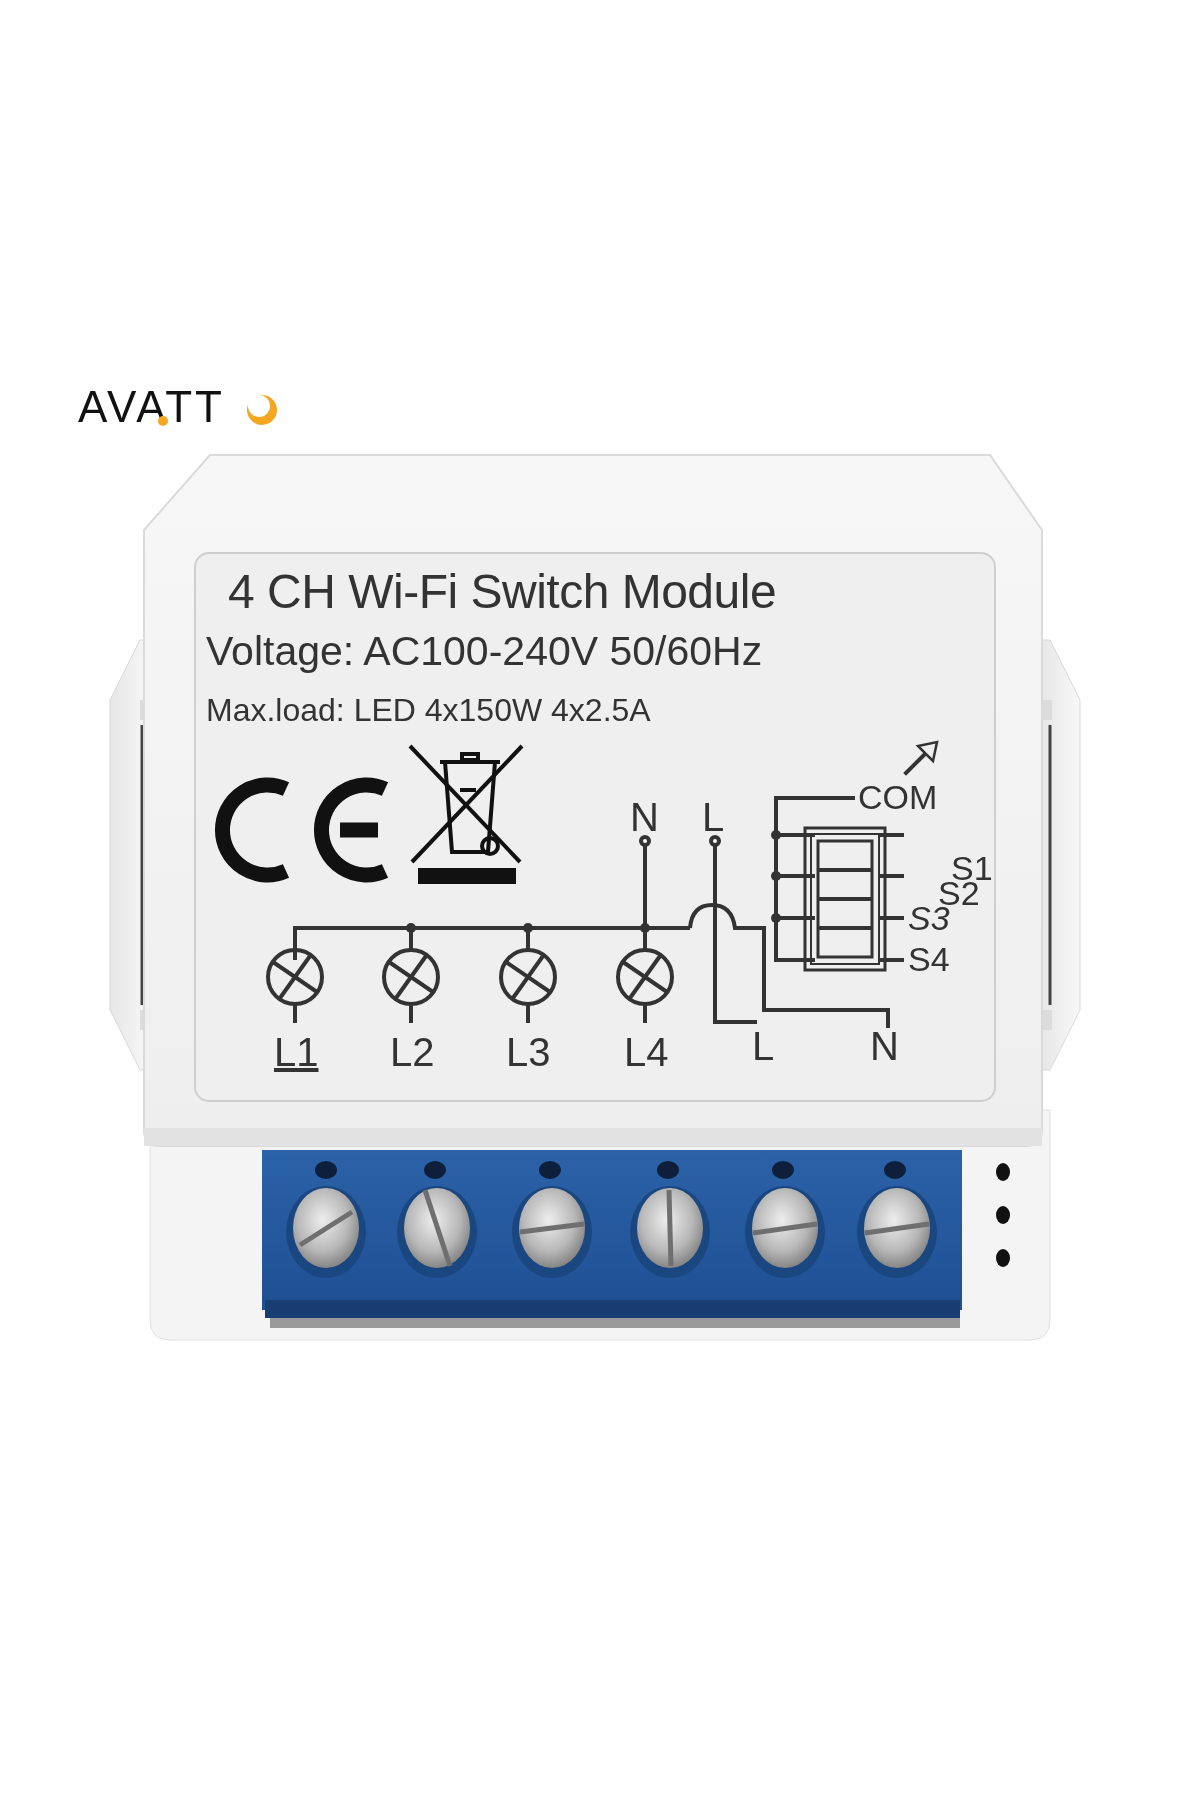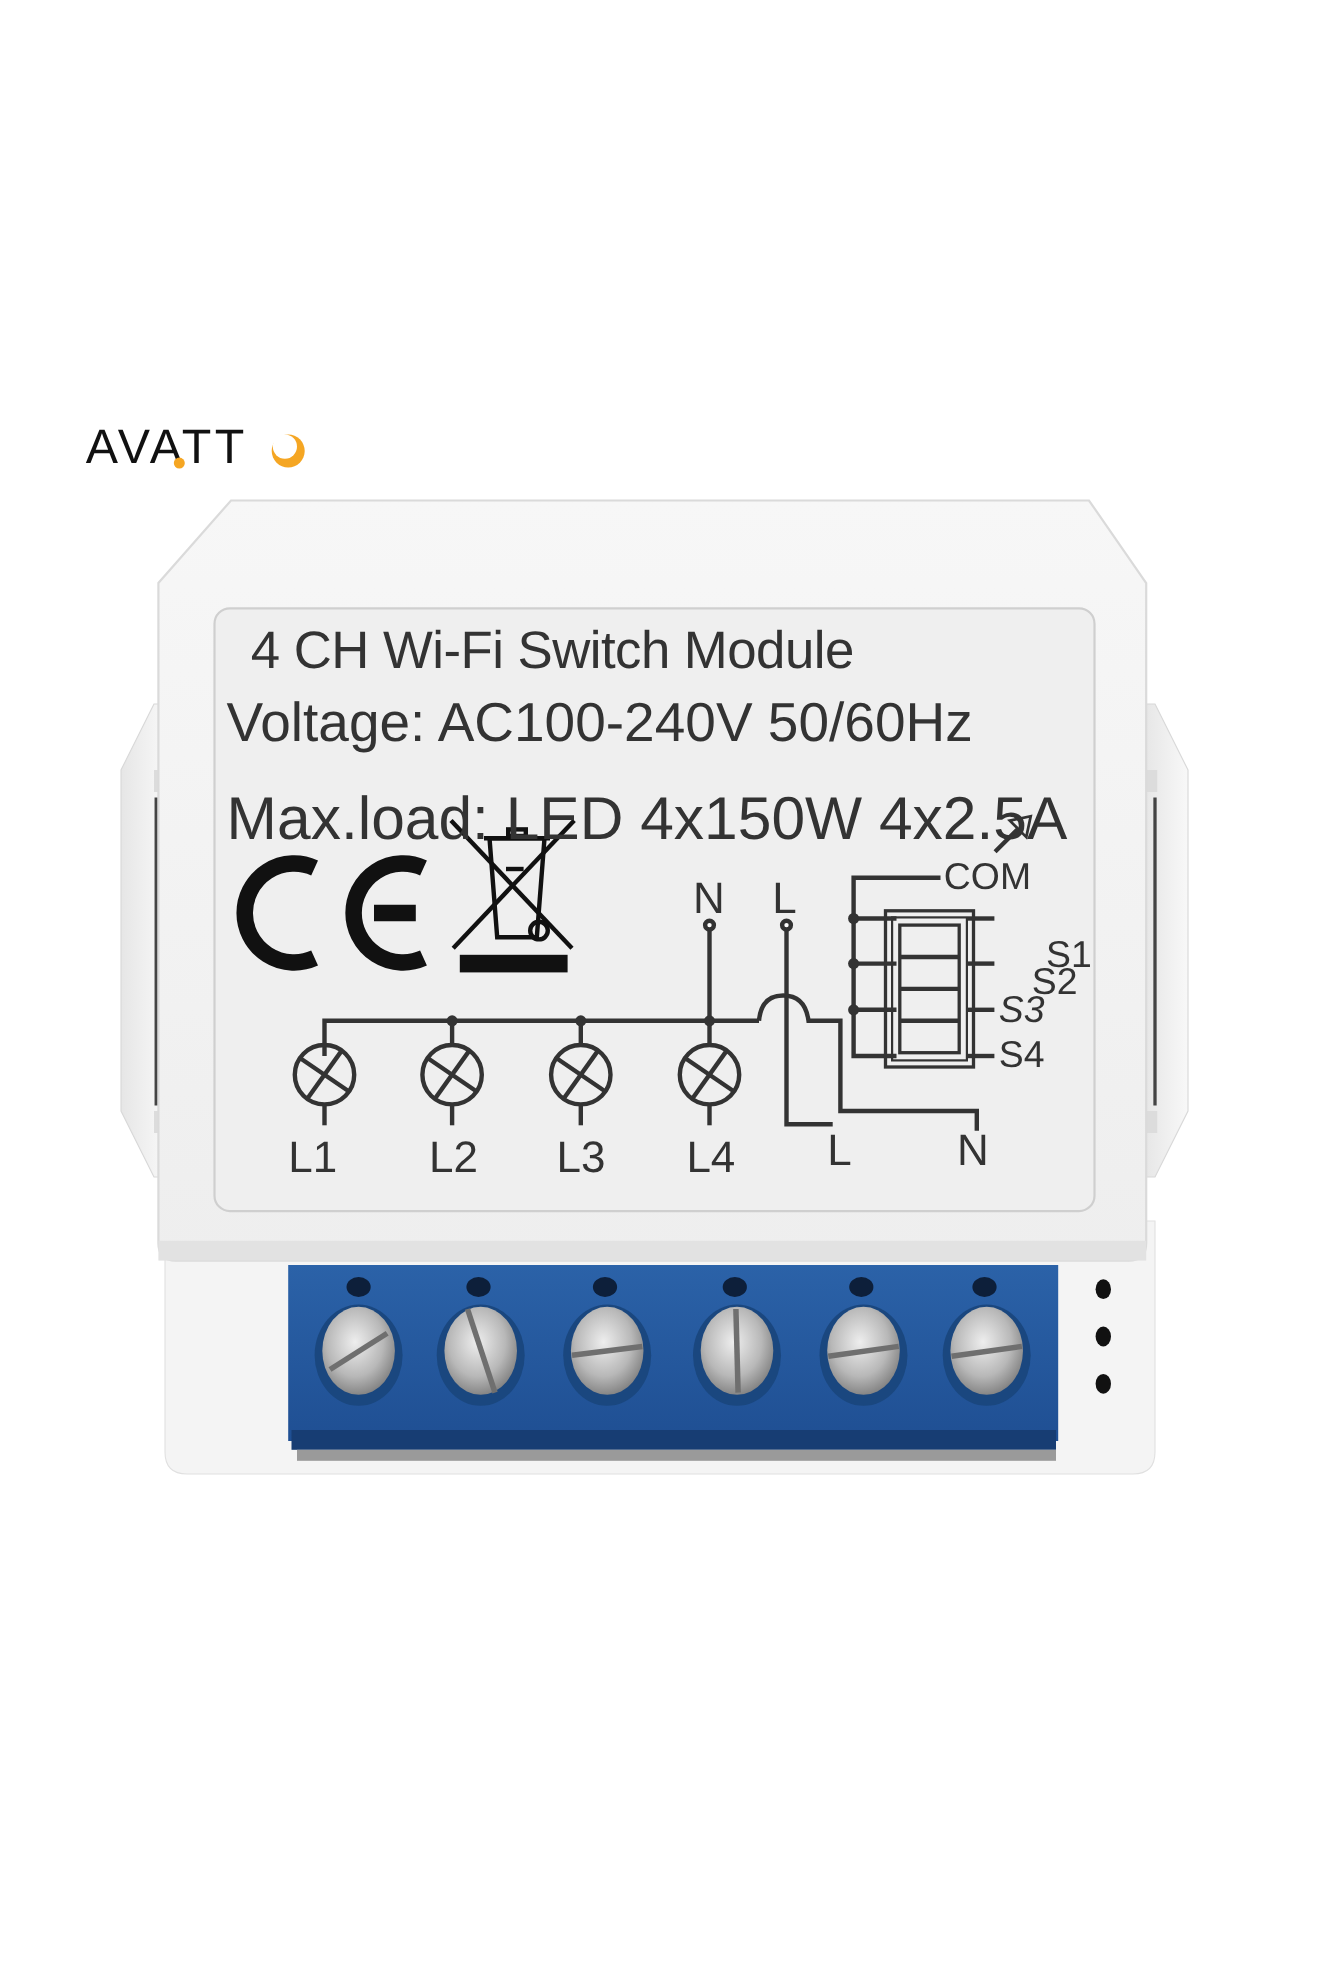--- a/index.html
+++ b/index.html
@@ -16,22 +16,22 @@
       font-weight: 400;
     }
     .logo-text { line-height: 1; }
 
     .device { position: absolute; left: 0; top: 0; width: 1200px; height: 1800px; }
     .label-text {
       position: absolute; color: #333333; white-space: nowrap;
       font-family: "Liberation Sans", sans-serif;
     }
     .title { left: 228px; top: 564px; font-size: 48px; font-weight: 400; letter-spacing: -0.5px; }
-    .spec1 { left: 206px; top: 628px; font-size: 50px; }
-    .spec2 { left: 206px; top: 712px; font-size: 55px; }
+    .spec1 { left: 206px; top: 628px; font-size: 41px; }
+    .spec2 { left: 206px; top: 692px; font-size: 32px; }
     .diag-label { position: absolute; color: #333; font-size: 40px; font-family: "Liberation Sans", sans-serif; }
     .sw-label { position: absolute; color: #333; font-size: 34px; font-family: "Liberation Sans", sans-serif; }
   </style>
 </head>
 <body>
 
 <div class="logo">
   <span class="logo-text">AVATT</span>
 </div>
 
@@ -222,21 +222,21 @@
   </g>
 </svg>
 
 <div class="label-text title">4 CH Wi-Fi Switch Module</div>
 <div class="label-text spec1">Voltage: AC100-240V 50/60Hz</div>
 <div class="label-text spec2">Max.load: LED 4x150W 4x2.5A</div>
 
 <div class="diag-label" style="left:630px;top:795px;">N</div>
 <div class="diag-label" style="left:702px;top:795px;">L</div>
 
-<div class="diag-label" style="left:262px;top:1030px;">L1</div>
+<div class="diag-label" style="left:274px;top:1030px;text-decoration:underline;">L1</div>
 <div class="diag-label" style="left:390px;top:1030px;">L2</div>
 <div class="diag-label" style="left:506px;top:1030px;text-align:center;">L3</div>
 <div class="diag-label" style="left:624px;top:1030px;">L4</div>
 <div class="diag-label" style="left:752px;top:1024px;">L</div>
 <div class="diag-label" style="left:870px;top:1024px;">N</div>
 
 <div class="sw-label" style="left:858px;top:778px;">COM</div>
 <div class="sw-label" style="left:908px;top:849px;margin-left:43px;">S1</div>
 <div class="sw-label" style="left:938px;top:858px;margin-top:16px;">S2</div>
 <div class="sw-label" style="left:908px;top:899px;font-style:italic;">S3</div>

